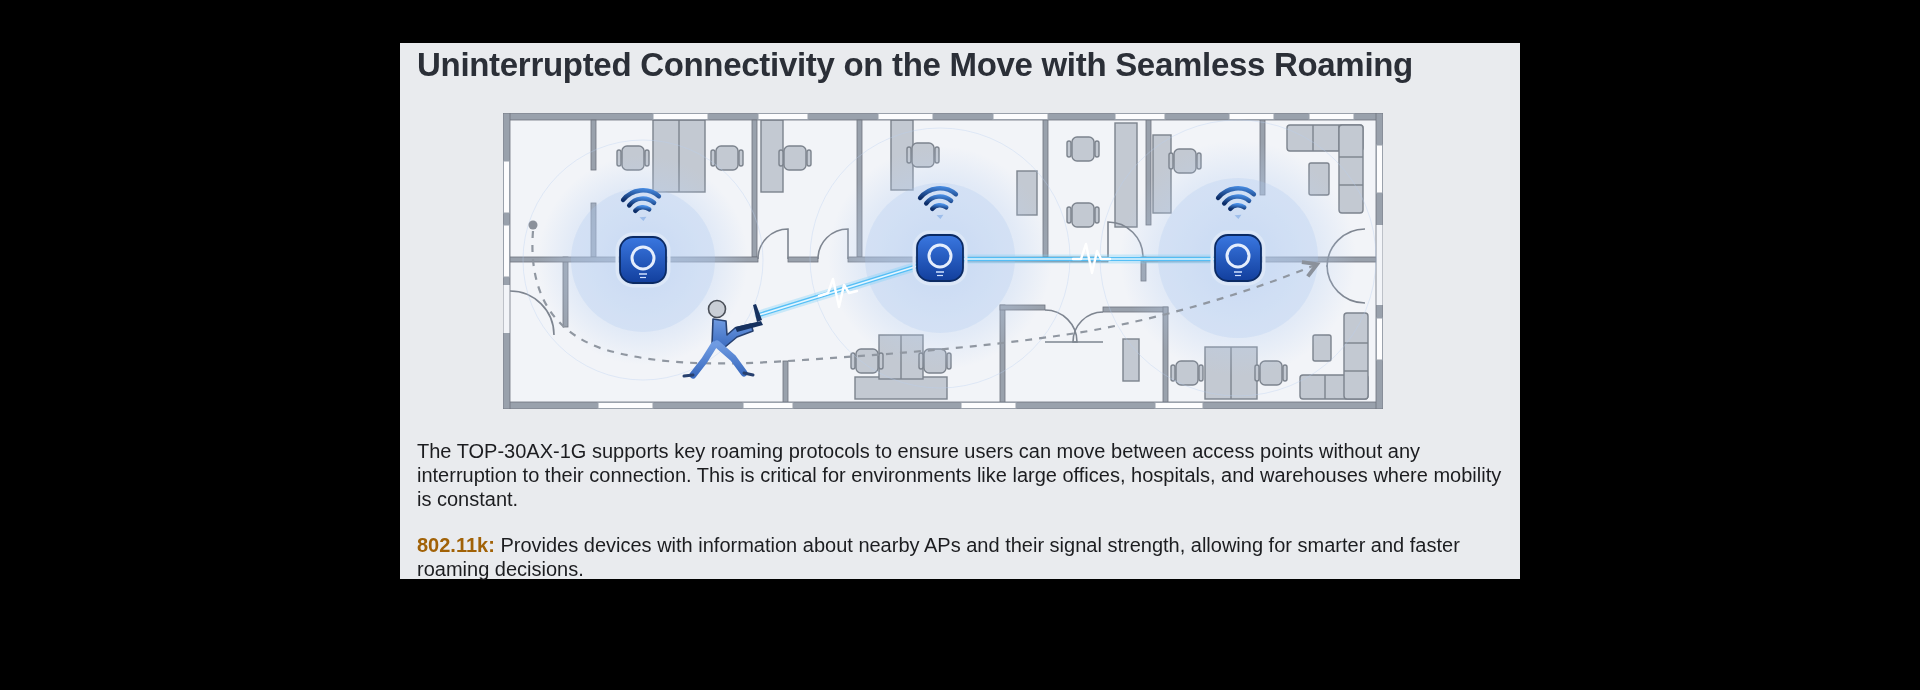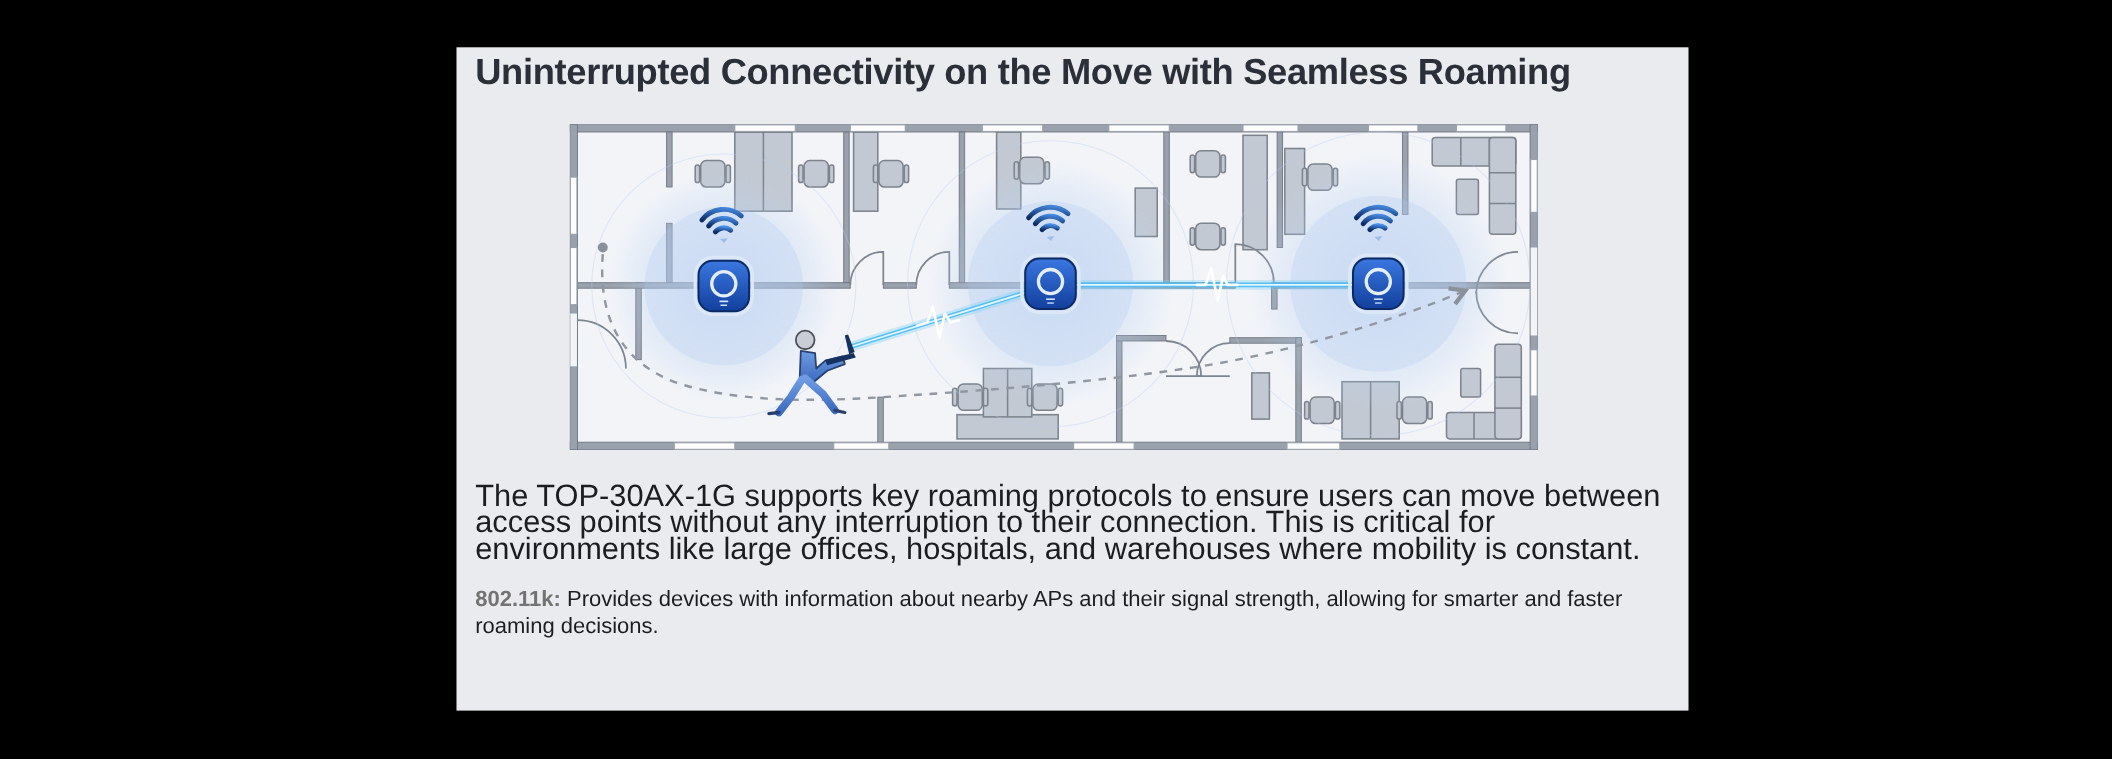--- a/index.html
+++ b/index.html
@@ -1,28 +1,28 @@
 <!DOCTYPE html>
 <html><head>
 <meta charset="utf-8">
 <style>
   html,body{margin:0;padding:0;background:#000;}
   body{width:1920px;height:690px;position:relative;overflow:hidden;
        font-family:"Liberation Sans",sans-serif;}
-  .panel{position:absolute;left:415px;top:43px;width:1120px;height:603px;
+  .panel{position:absolute;left:400px;top:43px;width:1120px;height:536px;
          background:#e9ebee;}
   .title{position:absolute;left:17px;top:0px;width:1090px;margin:0;
          font-size:33px;font-weight:700;color:#2b2f37;letter-spacing:-.3px;
          line-height:44px;}
   .floorplan-wrap{position:absolute;left:103px;top:70px;width:880px;height:296px;}
   .intro{position:absolute;left:17px;top:396px;width:1086px;margin:0;
-         font-size:28px;line-height:24px;color:#1c1d20;}
+         font-size:20px;line-height:24px;color:#1c1d20;}
   .items{position:absolute;left:17px;top:490px;width:1086px;}
   .item{margin:0 0 6px 0;font-size:20px;line-height:24px;color:#1c1d20;}
-  .item .lbl{font-weight:700;color:#737373;}
+  .item .lbl{font-weight:700;color:#a16207;}
 </style>
 </head>
 <body>
 
 <div class="panel">
 
   <h1 class="title">Uninterrupted Connectivity on the Move with Seamless Roaming</h1>
 
   <div class="floorplan-wrap">
     <svg width="880" height="296" viewBox="0 0 880 296">

